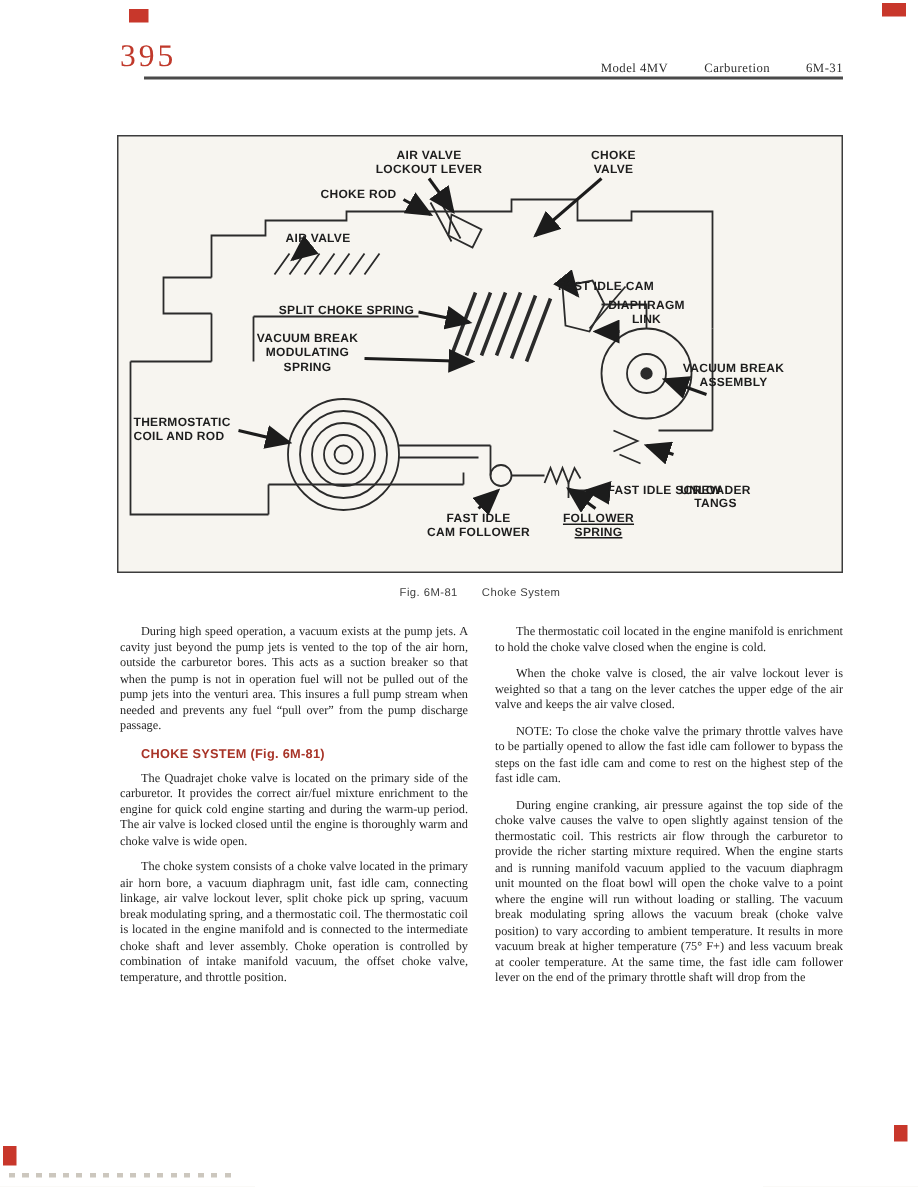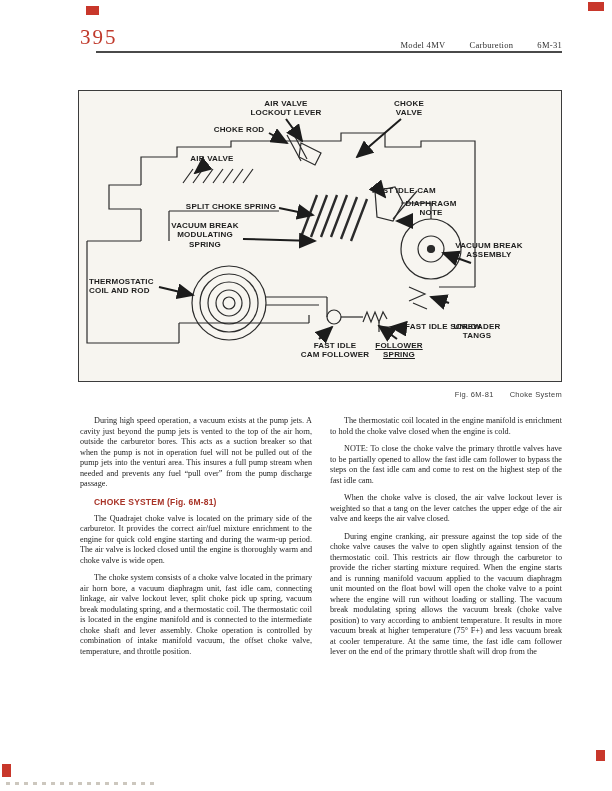--- a/index.html
+++ b/index.html
@@ -19,21 +19,21 @@
   .header-rule{position:absolute;left:96px;top:51px;width:466px;height:1.5px;background:#4a4a4a;}
 
   
   .figure-box{position:absolute;left:78px;top:90px;width:484px;height:292px;border:1.3px solid #3c3c3c;background:#f7f5f0;box-sizing:border-box;}
   .figure-box svg{position:absolute;left:0;top:0;}
   .dlabel{position:absolute;transform:translateX(-50%);text-align:center;
           font:bold 8px "Liberation Sans",sans-serif;letter-spacing:.2px;
           white-space:pre-line;color:#1d1d1d;line-height:1.18;}
   .dlabel.left-align{transform:none;text-align:left;}
 
-  .caption{position:absolute;left:78px;top:390px;width:484px;display:flex;justify-content:flex-end;gap:16px;
+  .caption{position:absolute;left:78px;top:390px;width:484px;display:flex;justify-content:center;gap:16px;
            font:7.5px "Liberation Sans",sans-serif;color:#3f3f3f;letter-spacing:.3px;}
 
   
   .columns{position:absolute;left:80px;top:416px;width:482px;display:flex;gap:18px;}
   .col{flex:1;font:8.2px/1.28 "Liberation Serif",serif;color:#242424;text-align:justify;}
   .col p{margin:0 0 7px;text-indent:14px;}
   .red-head{margin:3px 0 6px;font:bold 8.5px "Liberation Sans",sans-serif;color:#a83428;letter-spacing:.2px;text-indent:0;}
 
   .artifact{position:absolute;left:6px;top:782px;width:150px;height:3px;
             background:repeating-linear-gradient(90deg,#ccc7be 0 4px,transparent 4px 9px);}
@@ -127,51 +127,51 @@
 
     <div class="dlabel" style="left:207px;top:8px;">AIR VALVE
 LOCKOUT LEVER</div>
     <div class="dlabel" style="left:330px;top:8px;">CHOKE
 VALVE</div>
     <div class="dlabel" style="left:160px;top:34px;">CHOKE ROD</div>
     <div class="dlabel" style="left:133px;top:63px;">AIR VALVE</div>
     <div class="dlabel" style="left:325px;top:95px;">FAST IDLE CAM</div>
     <div class="dlabel" style="left:152px;top:111px;">SPLIT CHOKE SPRING</div>
     <div class="dlabel" style="left:352px;top:108px;">DIAPHRAGM
-NOTE</div>
+LINK</div>
     <div class="dlabel" style="left:126px;top:130px;">VACUUM BREAK
 MODULATING
 SPRING</div>
     <div class="dlabel" style="left:410px;top:150px;">VACUUM BREAK
 ASSEMBLY</div>
     <div class="dlabel left-align" style="left:10px;top:186px;">THERMOSTATIC
 COIL AND ROD</div>
     <div class="dlabel" style="left:398px;top:204px;margin-top:27px;">UNLOADER
 TANGS</div>
     <div class="dlabel" style="left:364px;top:231px;">FAST IDLE SCREW</div>
-    <div class="dlabel" style="left:256px;top:250px;">FAST IDLE
+    <div class="dlabel" style="left:240px;top:250px;">FAST IDLE
 CAM FOLLOWER</div>
     <div class="dlabel" style="left:320px;top:250px;text-decoration:underline;">FOLLOWER
 SPRING</div>
   </div>
 
   <div class="caption">
     <span>Fig. 6M-81</span>
     <span>Choke System</span>
   </div>
 
   <div class="columns">
     <div class="col">
       <p>During high speed operation, a vacuum exists at the pump jets. A cavity just beyond the pump jets is vented to the top of the air horn, outside the carburetor bores. This acts as a suction breaker so that when the pump is not in operation fuel will not be pulled out of the pump jets into the venturi area. This insures a full pump stream when needed and prevents any fuel “pull over” from the pump discharge passage.</p>
       <p class="red-head">CHOKE SYSTEM (Fig. 6M-81)</p>
       <p>The Quadrajet choke valve is located on the primary side of the carburetor. It provides the correct air/fuel mixture enrichment to the engine for quick cold engine starting and during the warm-up period. The air valve is locked closed until the engine is thoroughly warm and choke valve is wide open.</p>
       <p>The choke system consists of a choke valve located in the primary air horn bore, a vacuum diaphragm unit, fast idle cam, connecting linkage, air valve lockout lever, split choke pick up spring, vacuum break modulating spring, and a thermostatic coil. The thermostatic coil is located in the engine manifold and is connected to the intermediate choke shaft and lever assembly. Choke operation is controlled by combination of intake manifold vacuum, the offset choke valve, temperature, and throttle position.</p>
     </div>
     <div class="col">
       <p>The thermostatic coil located in the engine manifold is enrichment to hold the choke valve closed when the engine is cold.</p>
+      <p>When the choke valve is closed, the air valve lockout lever is weighted so that a tang on the lever catches the upper edge of the air valve and keeps the air valve closed.</p>
       <p>NOTE: To close the choke valve the primary throttle valves have to be partially opened to allow the fast idle cam follower to bypass the steps on the fast idle cam and come to rest on the highest step of the fast idle cam.</p>
-      <p>When the choke valve is closed, the air valve lockout lever is weighted so that a tang on the lever catches the upper edge of the air valve and keeps the air valve closed.</p>
       <p>During engine cranking, air pressure against the top side of the choke valve causes the valve to open slightly against tension of the thermostatic coil. This restricts air flow through the carburetor to provide the richer starting mixture required. When the engine starts and is running manifold vacuum applied to the vacuum diaphragm unit mounted on the float bowl will open the choke valve to a point where the engine will run without loading or stalling. The vacuum break modulating spring allows the vacuum break (choke valve position) to vary according to ambient temperature. It results in more vacuum break at higher temperature (75° F+) and less vacuum break at cooler temperature. At the same time, the fast idle cam follower lever on the end of the primary throttle shaft will drop from the</p>
     </div>
   </div>
 
   <div class="artifact"></div>
 </div>
 
 </body></html>

